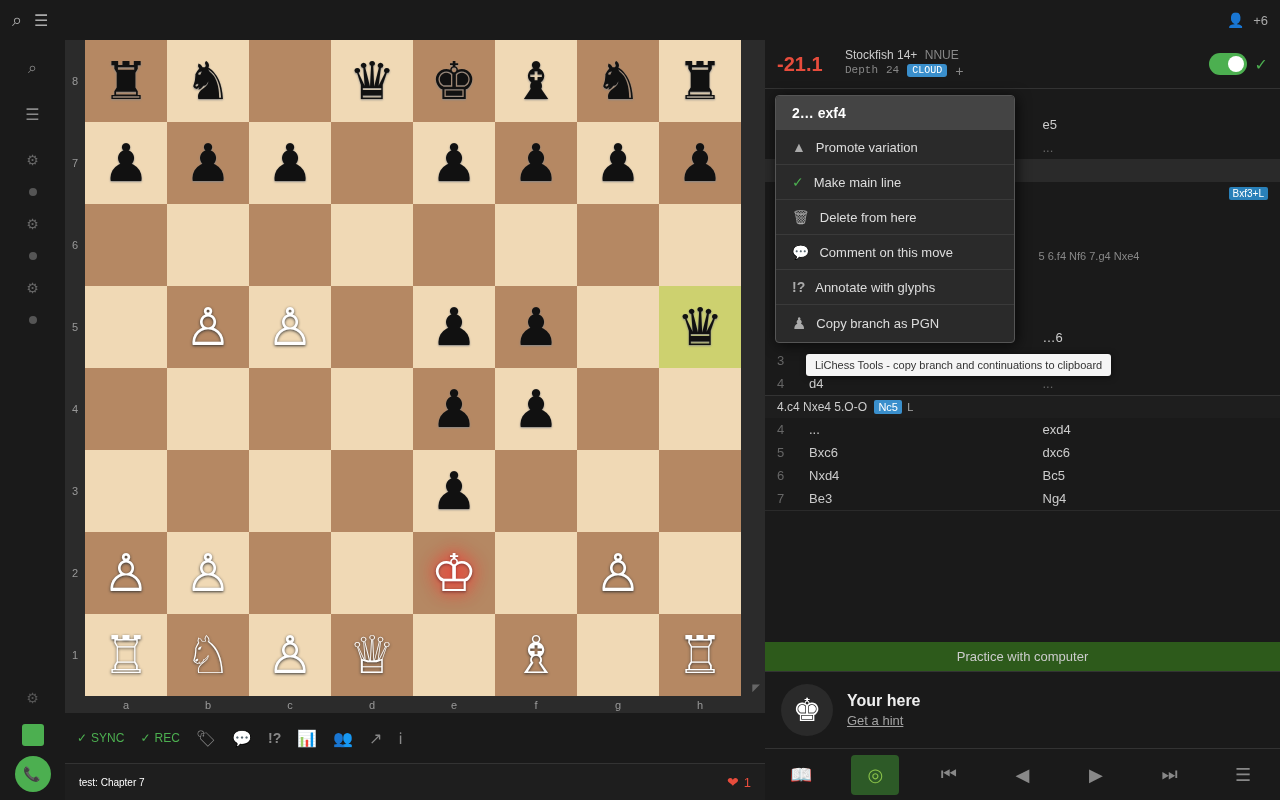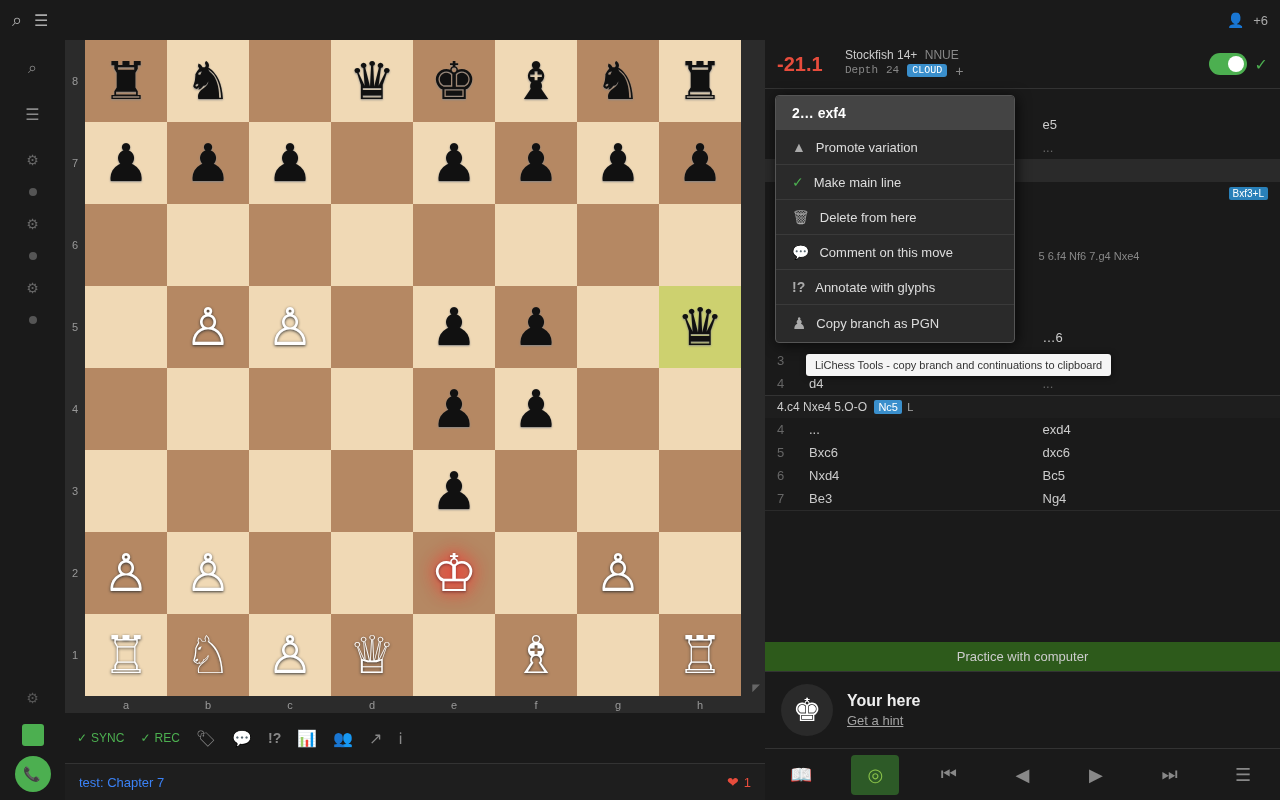--- a/index.html
+++ b/index.html
@@ -161,21 +161,21 @@
         <div style="color:#888;font-size:16px;cursor:pointer;">🏷</div>
         <div style="color:#888;font-size:16px;cursor:pointer;">💬</div>
         <div style="color:#888;font-size:14px;cursor:pointer;font-weight:bold;">!?</div>
         <div style="color:#888;font-size:16px;cursor:pointer;">📊</div>
         <div style="color:#888;font-size:16px;cursor:pointer;">👥</div>
         <div style="color:#888;font-size:16px;cursor:pointer;">↗</div>
         <div style="color:#888;font-size:16px;cursor:pointer;">ℹ</div>
       </div>
 
       <div style="height:42px;background:#1e1e1e;display:flex;align-items:center;padding:0 14px;justify-content:space-between;border-top:1px solid #333;">
-        <span style="color:#3b82f6;font-size:13px;">test: Chapter 7</span>
+        <span style="color:#ffffff;font-size:10px;">test: Chapter 7</span>
         <div style="display:flex;align-items:center;gap:5px;">
           <span style="color:#e74c3c;font-size:14px;">❤</span>
           <span style="color:#e74c3c;font-size:13px;">1</span>
         </div>
       </div>
     </div>
 
     <div style="flex:1; background:#1a1a1a; display:flex; flex-direction:column; overflow:hidden; position:relative;">
 
       <div style="display:flex;align-items:center;padding:8px 12px;background:#1a1a1a;border-bottom:1px solid #333;gap:8px;">

